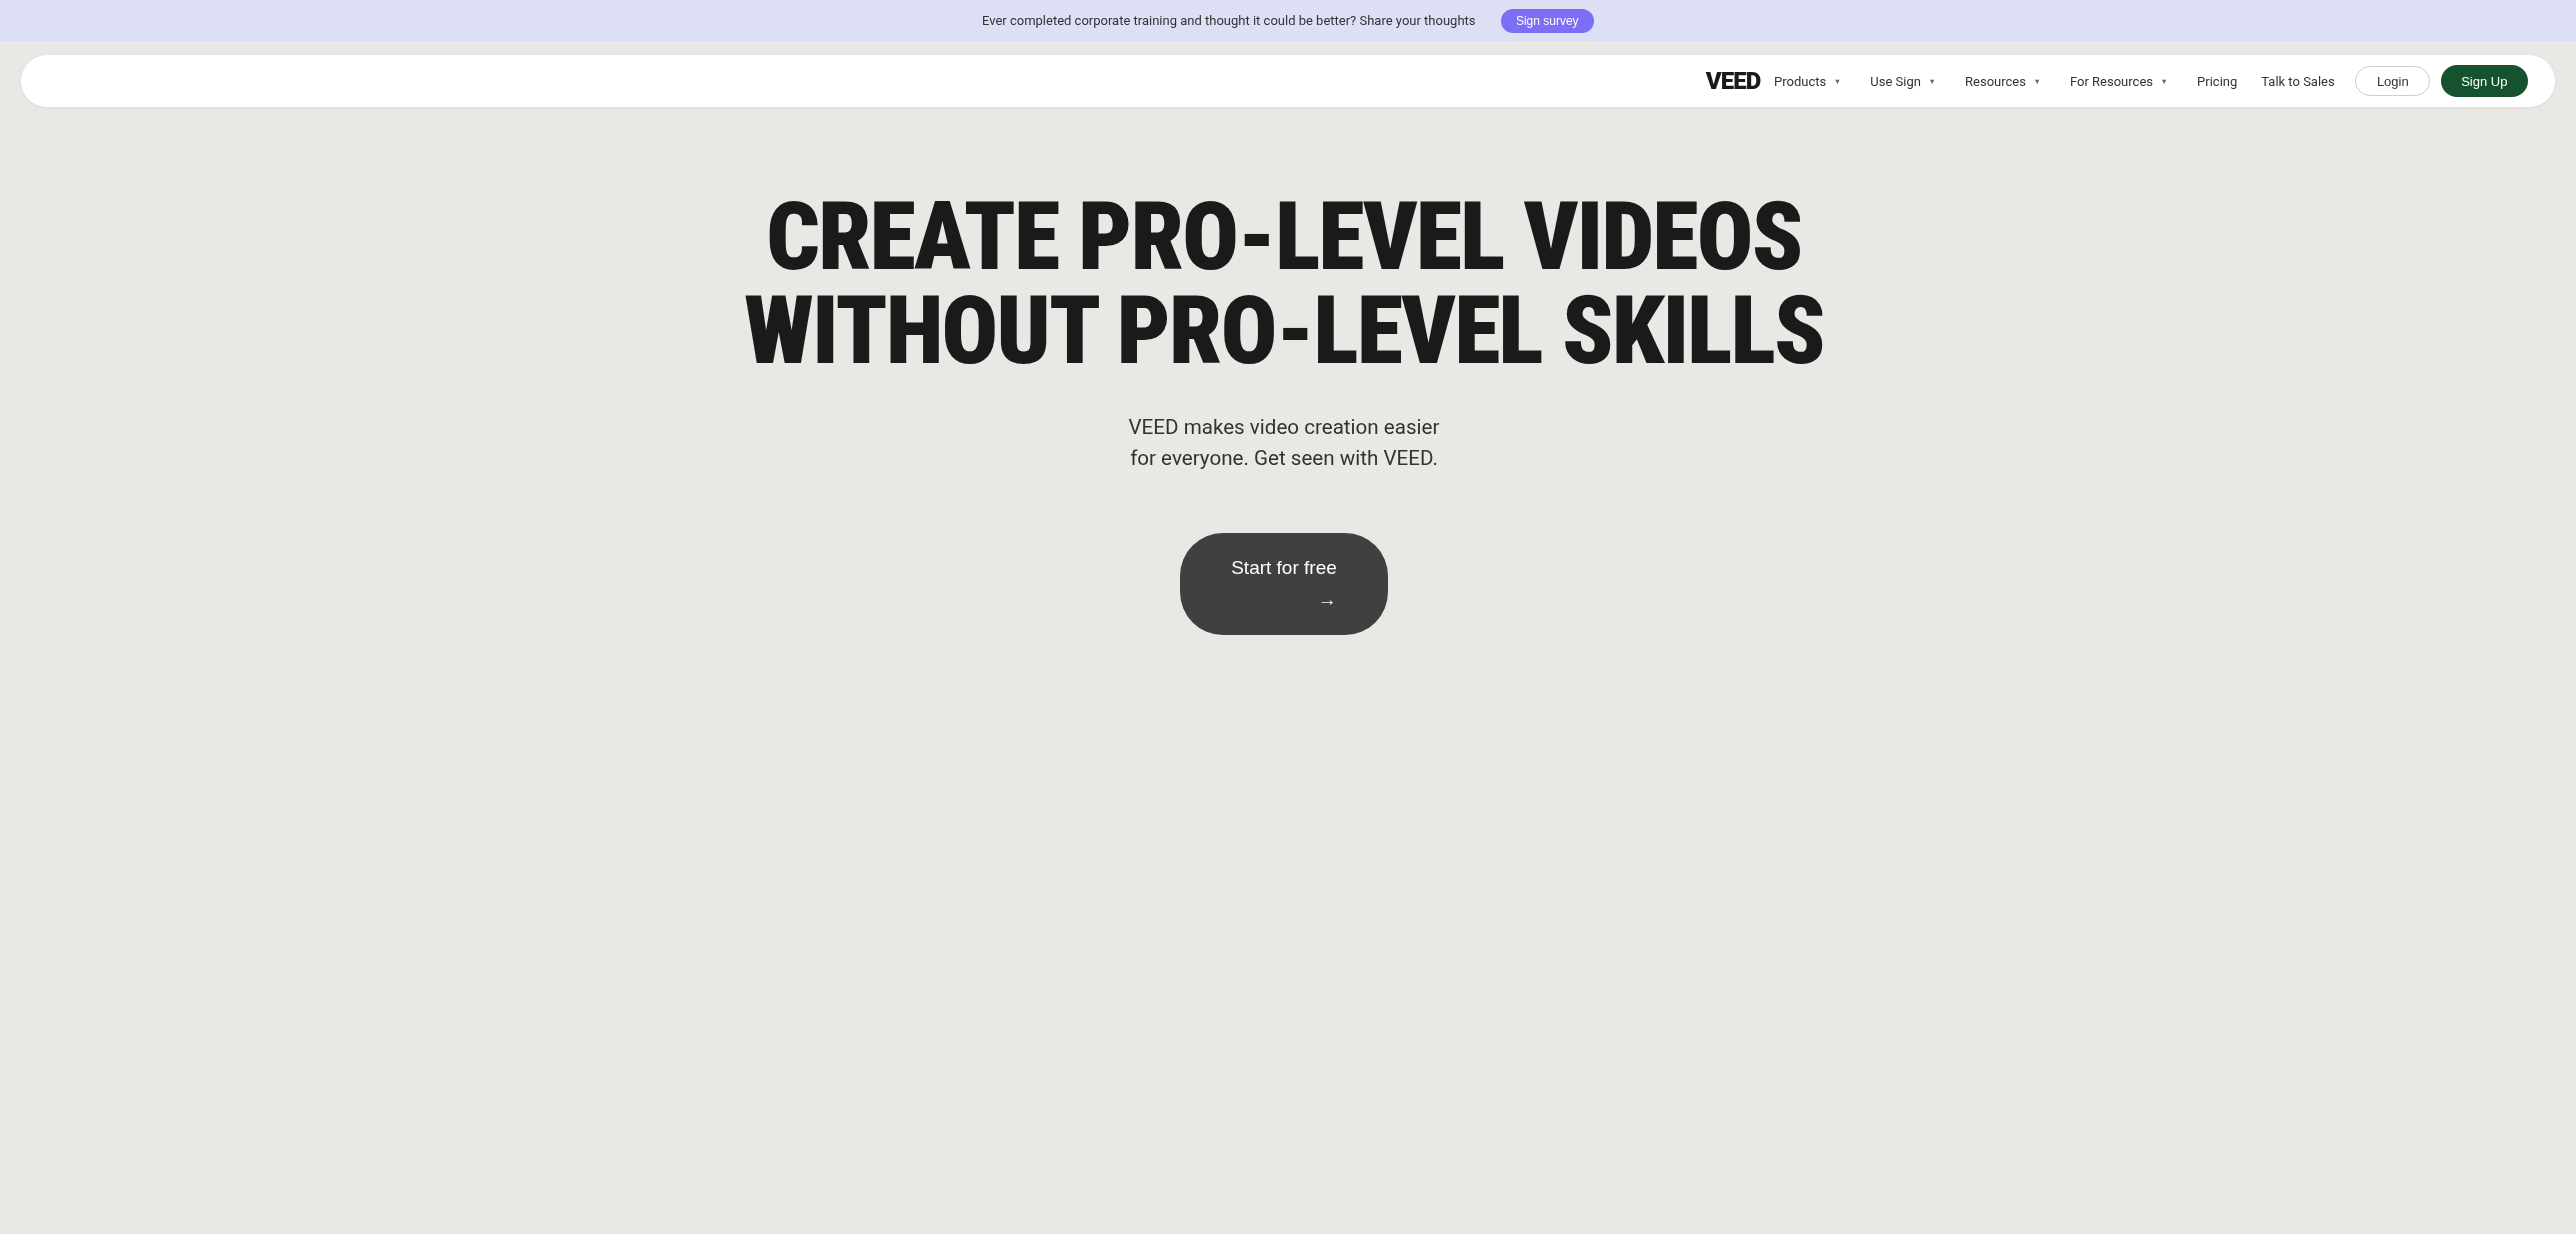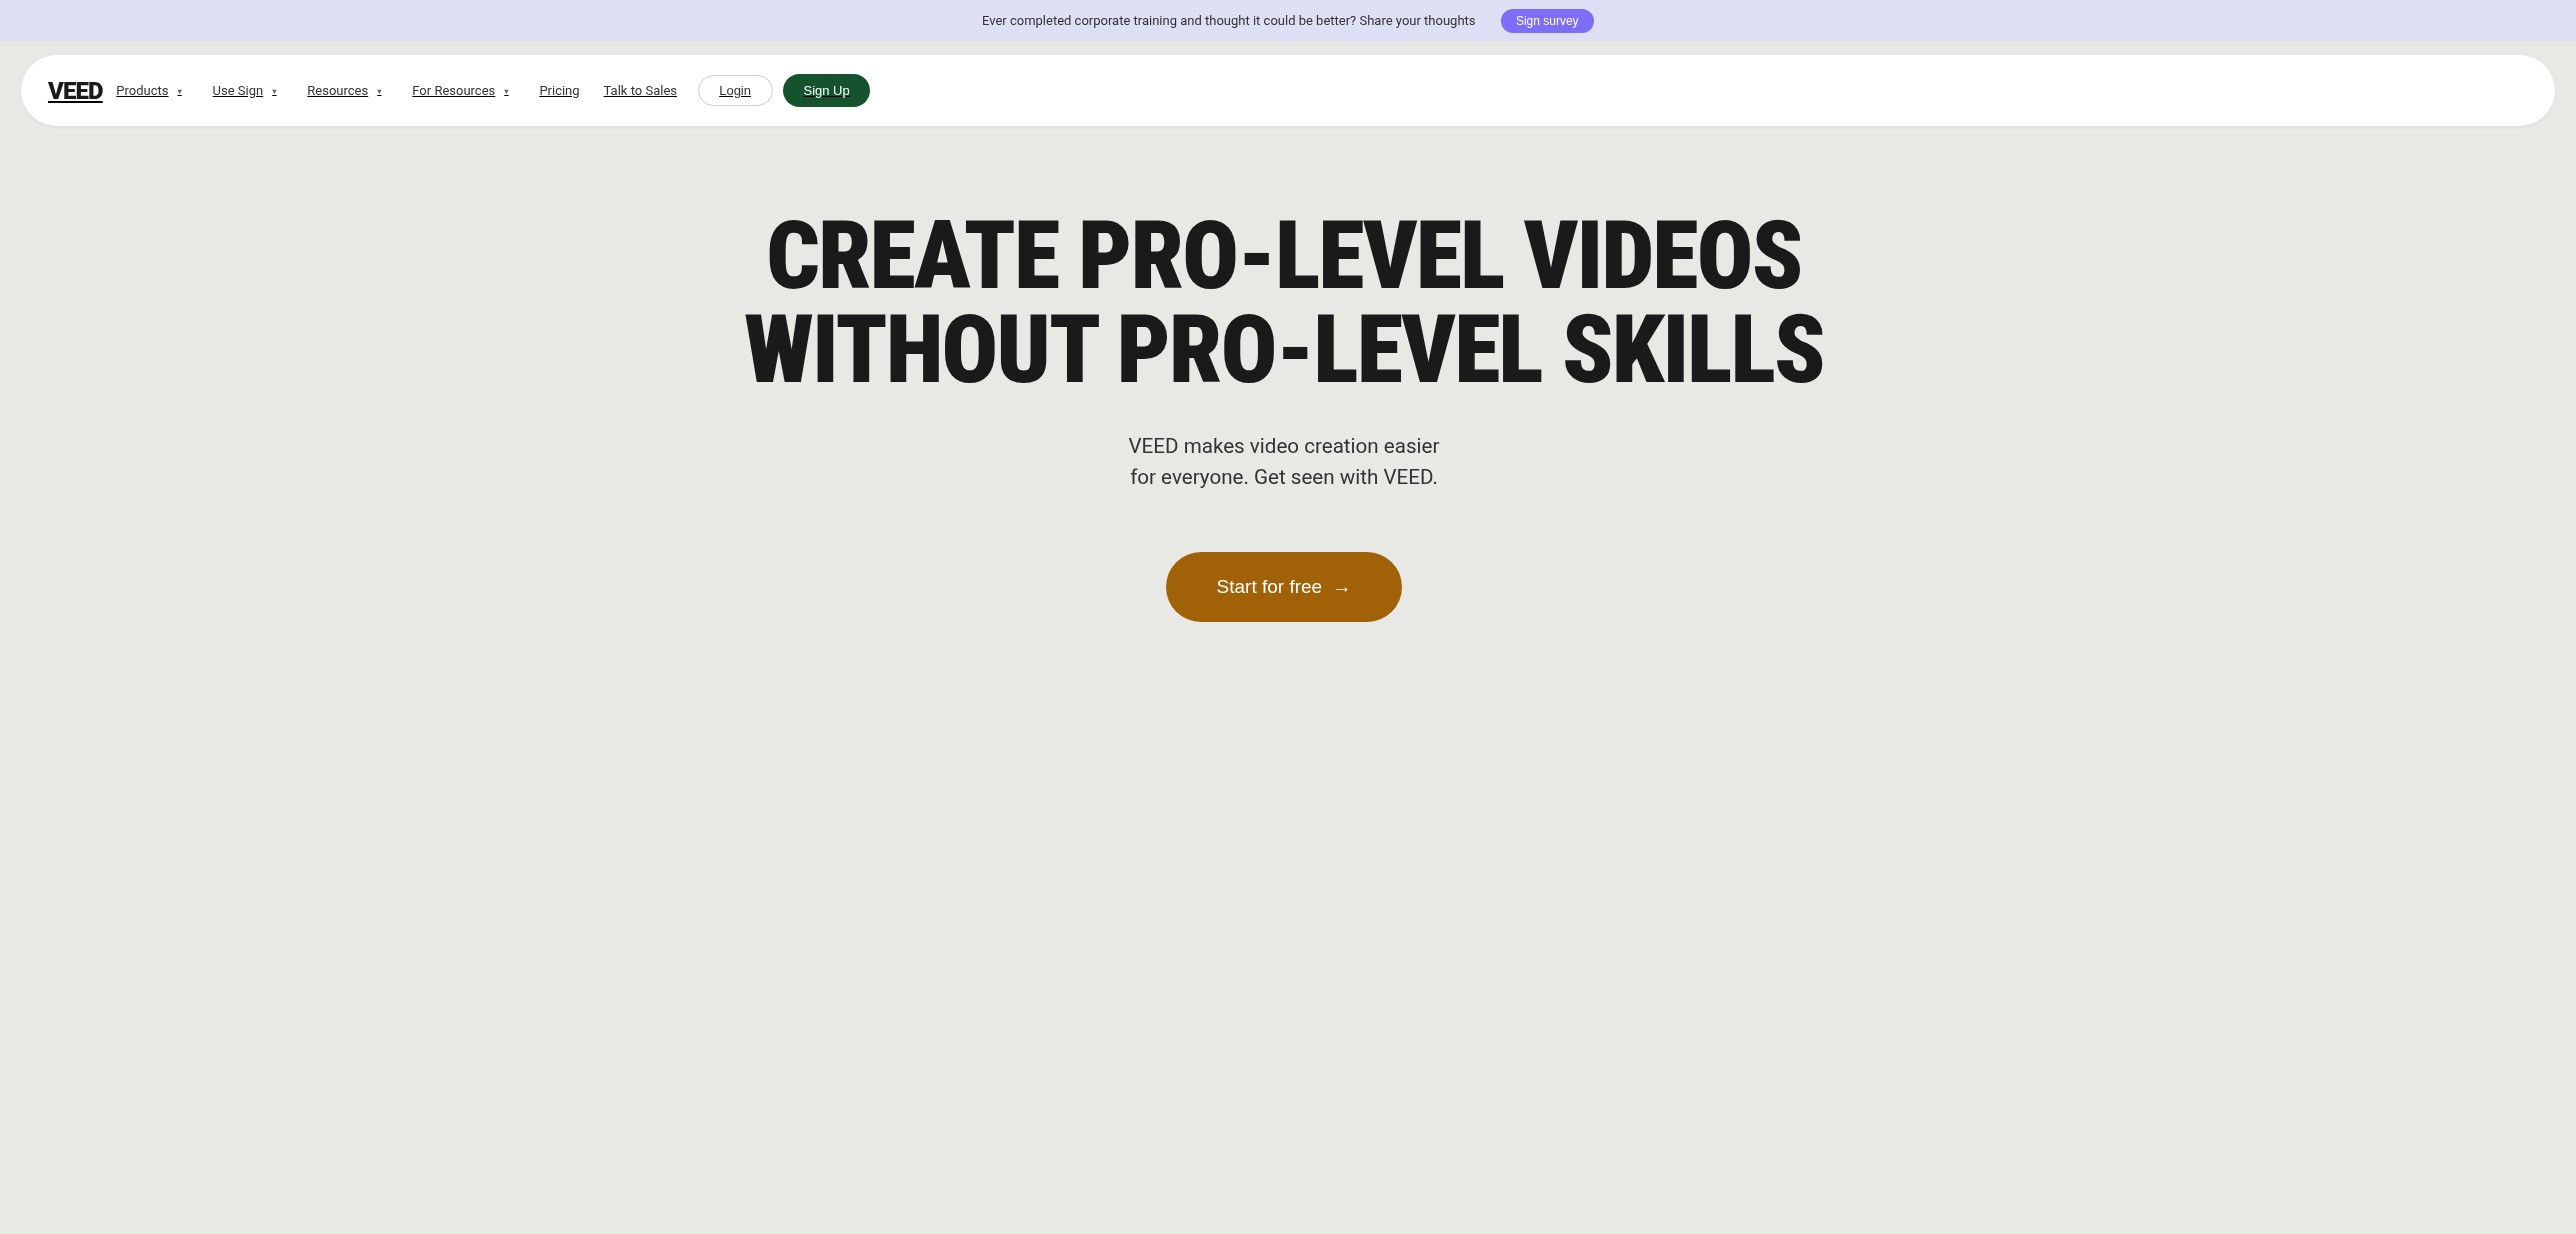--- a/index.html
+++ b/index.html
@@ -43,24 +43,23 @@
     }
 
     
     .navbar {
       background: white;
       border-radius: 43px;
       margin: 13.7px 20.6px;
       padding: 0 27.4px;
       display: flex;
       align-items: center;
-      justify-content: flex-start;
-      height: 71px;
+      justify-content: flex-end;
+      height: 52px;
       box-shadow: 0 0.9px 3.4px rgba(0,0,0,0.06);
-      text-decoration: underline;
     }
 
     .logo {
       font-size: 24px;
       font-weight: 900;
       color: #1a1a1a;
       letter-spacing: -0.9px;
     }
 
     .nav-links {
@@ -142,31 +141,32 @@
     }
 
     .hero-subtext {
       font-size: 20.6px;
       color: #333;
       line-height: 1.5;
       margin-bottom: 59px;
     }
 
     .start-free-btn {
-      background: #a16207;
+      background: #404040;
       color: white;
       border: none;
       border-radius: 43px;
       padding: 24px 51px;
       font-size: 19px;
       cursor: pointer;
       display: inline-flex;
       align-items: flex-end;
       gap: 10.3px;
       font-weight: 500;
+      flex-direction: column;
     }
 
     .arrow {
       font-size: 19px;
     }
   </style>
 </head>
 <body>
 
 <div class="announcement-banner">

